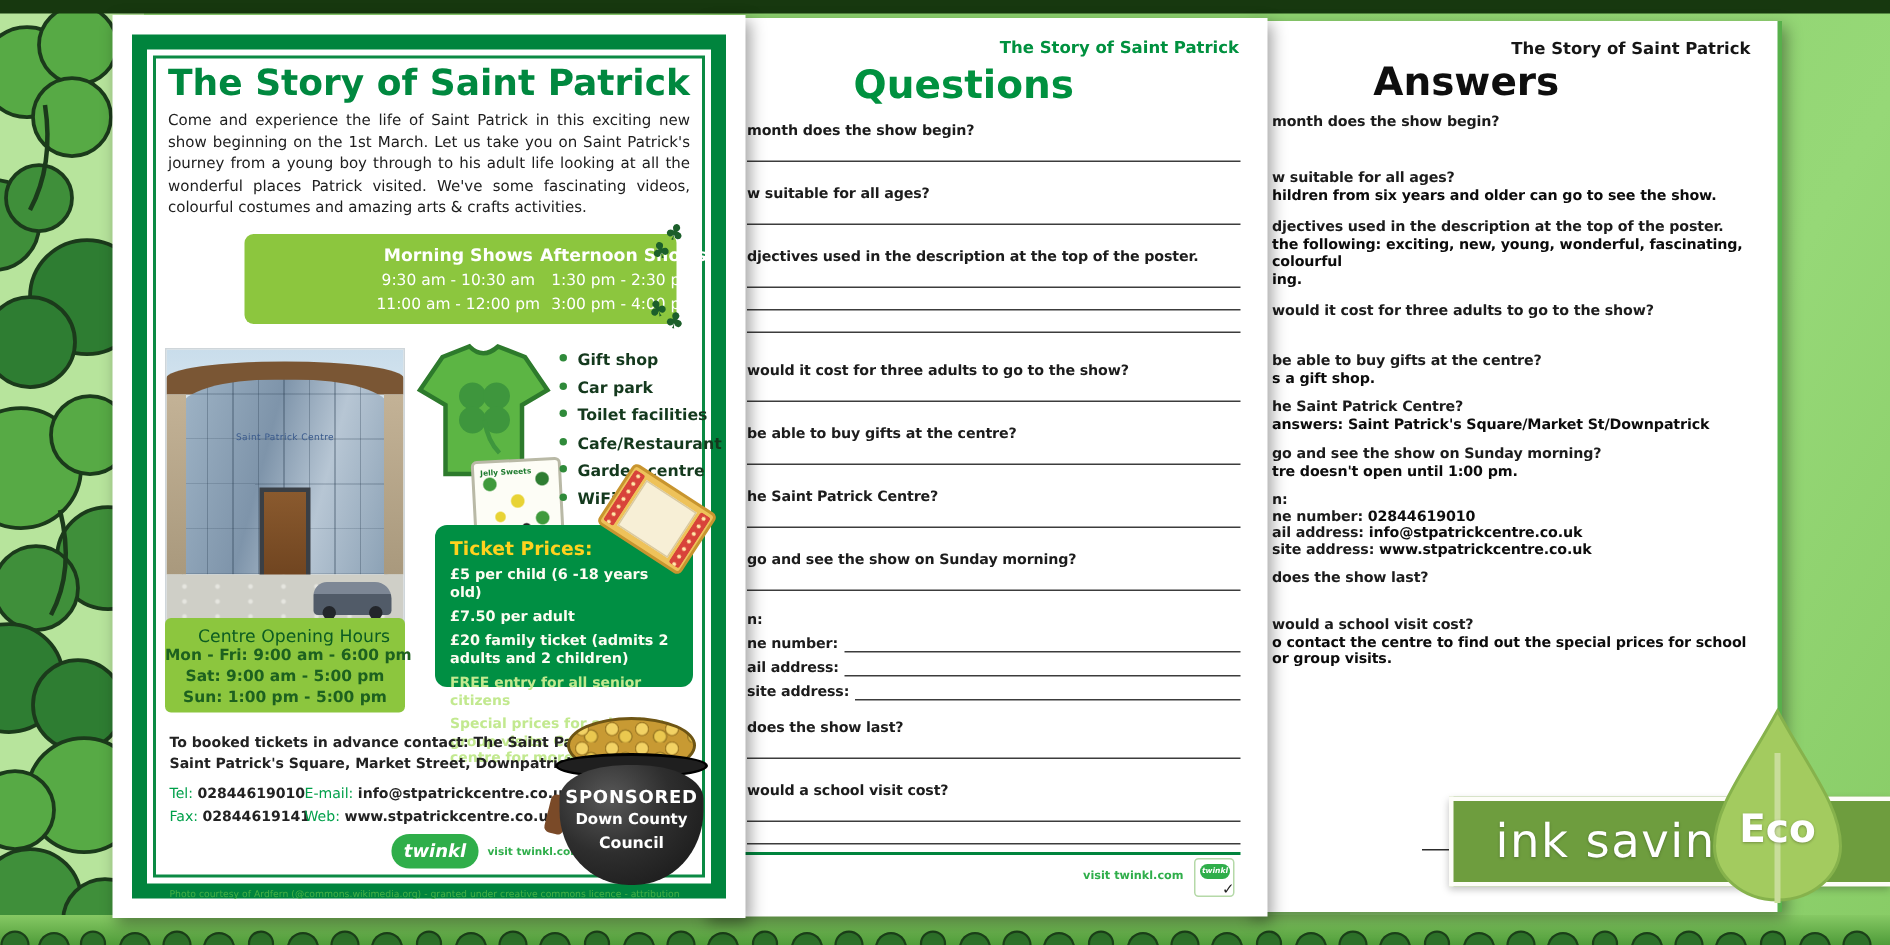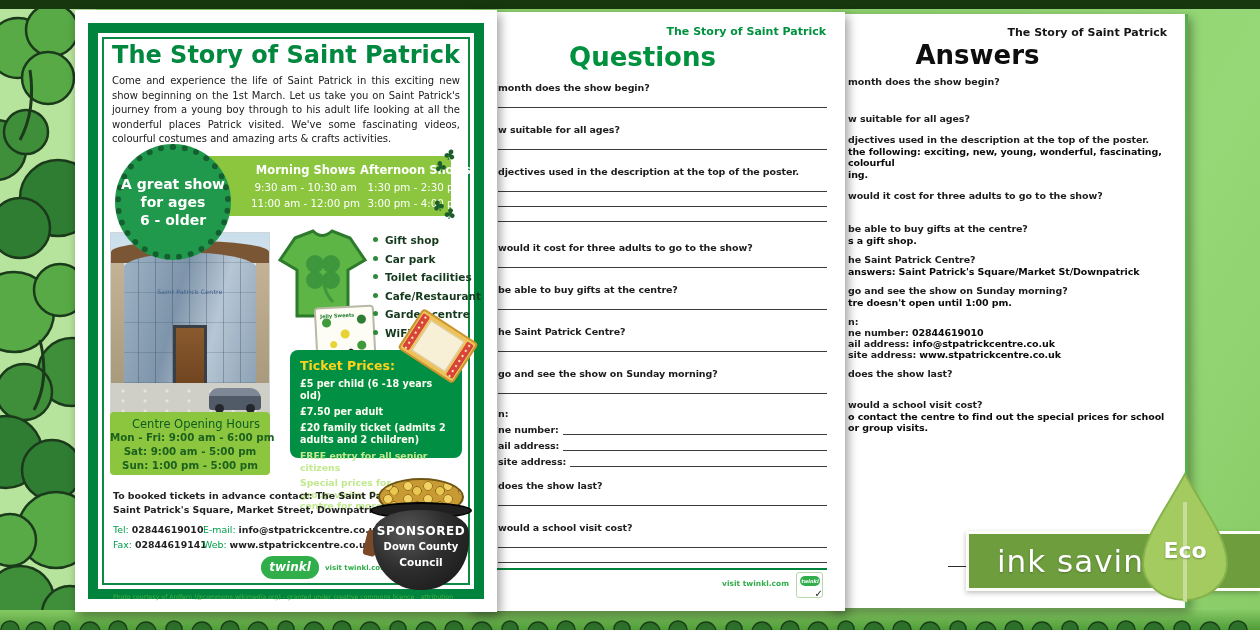--- a/index.html
+++ b/index.html
@@ -178,21 +178,21 @@
 
   
   #eco-band { position:absolute; left:966px; top:531px; width:294px; height:60px;
     background:#6e9d3e; border:3px solid #fdfdf8; border-right:none; z-index:20;
     display:flex; align-items:center; padding-left:28px;
     box-shadow:0 2px 5px rgba(0,0,0,.25); }
   #eco-band .band-text { color:#fff; font-size:31px; letter-spacing:1px;
     text-shadow:0 1px 2px rgba(0,0,0,.25); }
   #eco-leaf { position:absolute; left:1135px; top:472px; width:100px; height:132px; z-index:21; }
   #eco-leaf .leaf-text { position:absolute; top:66px; left:0; width:100%; text-align:center;
-    color:#fff; font-size:22px; font-weight:bold; text-shadow:0 1px 2px rgba(0,0,0,.3); }
+    color:#fff; font-size:26px; font-weight:bold; text-shadow:0 1px 2px rgba(0,0,0,.3); }
 </style>
 </head>
 <body>
 
 <div class="abs" id="bg-right-tint"></div>
 <div class="abs" id="bg-left">
   <svg width="96" height="630" viewBox="0 0 96 630">
     <rect width="96" height="630" fill="#b7e49c"></rect>
     <g stroke="#1b3a1b" stroke-width="2.5">
       <g fill="#57aa45">
@@ -286,20 +286,21 @@
   </svg>
 </div>
 
 <div class="page" id="answers">
   <div class="a-header">The Story of Saint Patrick</div>
   <div class="a-title">Answers</div>
   <div class="a-flow">
     <div class="a-q">month does the show begin?</div>
     <div class="a-blank"></div>
     <div class="a-q a-gap14">w suitable for all ages?</div>
+    <div class="a-a">hildren from six years and older can go to see the show.</div>
     <div class="a-q a-gap10">djectives used in the description at the top of the poster.</div>
     <div class="a-a">the following: exciting, new, young, wonderful, fascinating, colourful</div>
     <div class="a-a">ing.</div>
     <div class="a-q a-gap10">would it cost for three adults to go to the show?</div>
     <div class="a-blank"></div>
     <div class="a-q a-gap10">be able to buy gifts at the centre?</div>
     <div class="a-a">s a gift shop.</div>
     <div class="a-q a-gap8">he Saint Patrick Centre?</div>
     <div class="a-a">answers: Saint Patrick's Square/Market St/Downpatrick</div>
     <div class="a-q a-gap8">go and see the show on Sunday morning?</div>
@@ -384,25 +385,20 @@
       <div class="sched-head">Afternoon Shows</div>
       <div class="sched-time">1:30 pm - 2:30 pm</div>
       <div class="sched-time">3:00 pm - 4:00 pm</div>
     </div>
   </div>
 
   <div class="rosette">
     <div class="ribbon" style="left:16px; background:#1d8a44; transform:rotate(18deg)"></div>
     <div class="ribbon notch" style="left:46px; background:#f1efe2; height:84px"></div>
     <div class="ribbon" style="left:76px; background:#e9822b; transform:rotate(-18deg)"></div>
-    <div class="rosette-circle">
-      <div class="rosette-line">A great show</div>
-      <div class="rosette-line">for ages</div>
-      <div class="rosette-line">6 - older</div>
-    </div>
   </div>
 
   <div class="photo">
     <div class="photo-roof"></div>
     <div class="photo-glass"></div>
     <div class="photo-pillar" style="left:0"></div>
     <div class="photo-pillar" style="right:0"></div>
     <div class="photo-sign">Saint Patrick Centre</div>
     <div class="photo-door"></div>
     <div class="photo-pave"></div>

